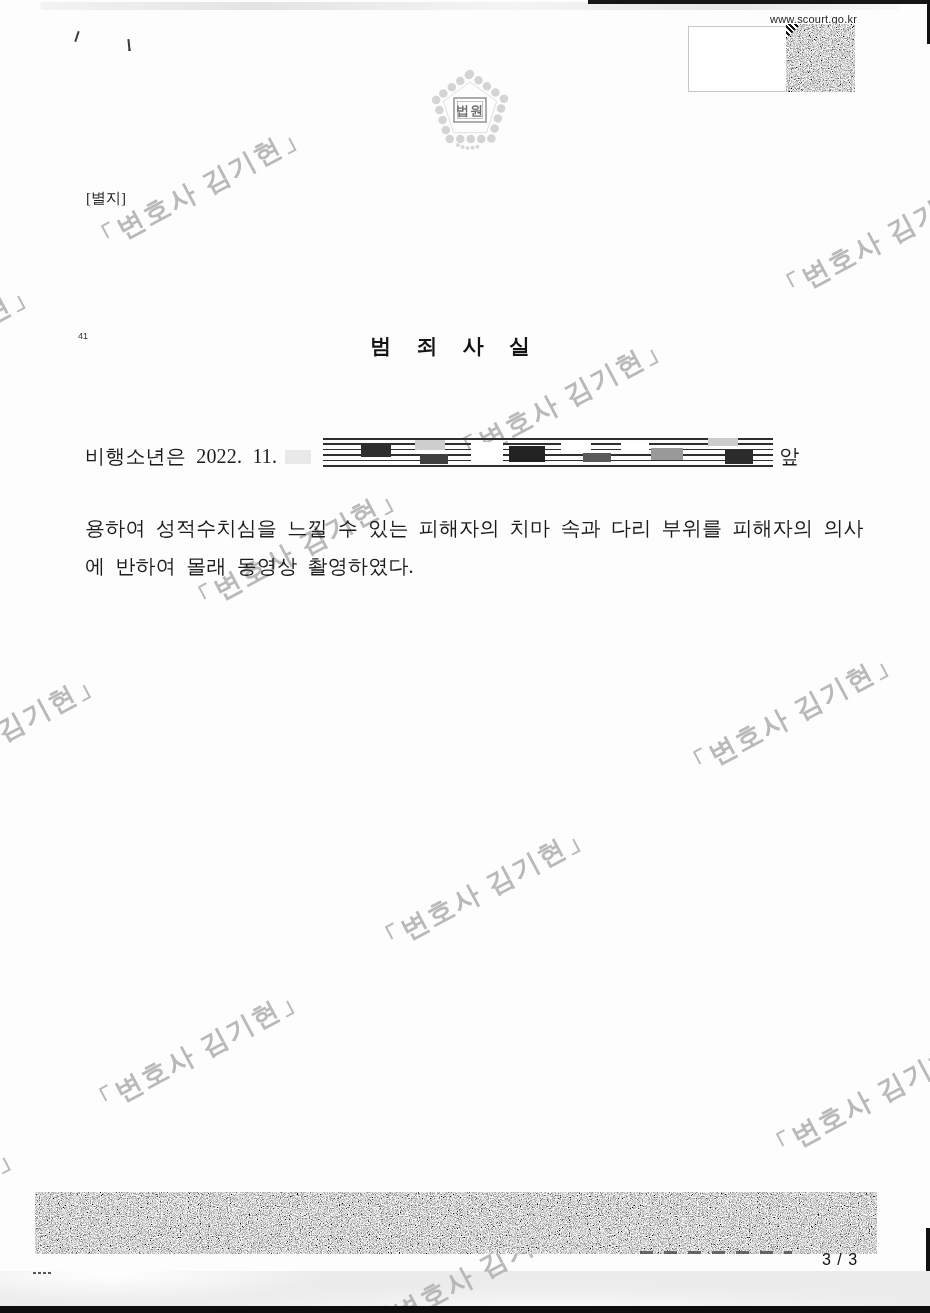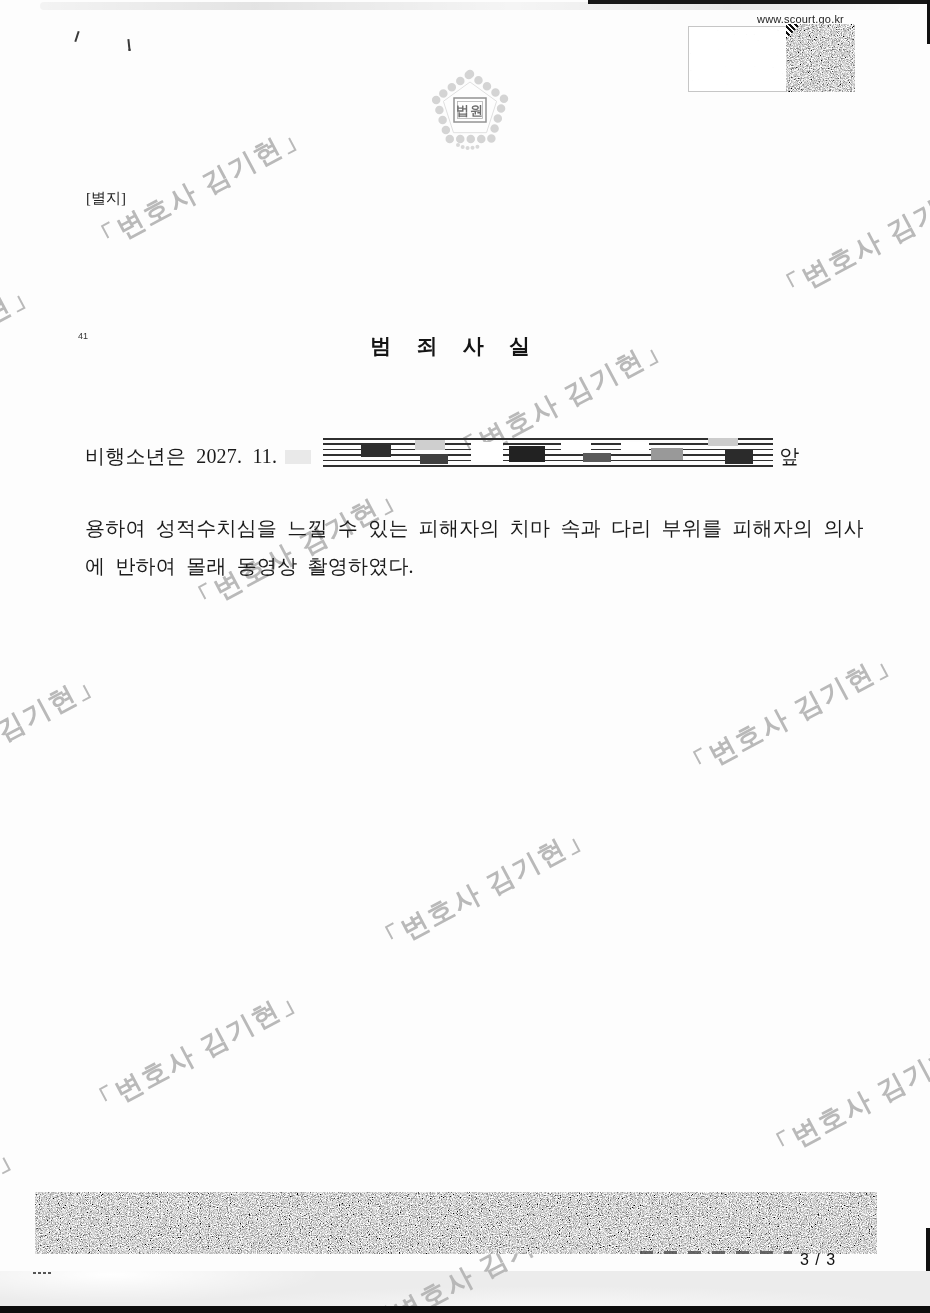--- a/index.html
+++ b/index.html
@@ -11,21 +11,21 @@
     background:linear-gradient(90deg,rgba(0,0,0,.04),rgba(0,0,0,.10) 25%,rgba(0,0,0,.03) 55%,rgba(0,0,0,.09) 80%,rgba(0,0,0,.02));
     border-radius:4px;}
   .topbar-right{position:absolute;left:588px;top:0;width:342px;height:4px;background:#161616;}
   .edge-right-top{position:absolute;right:0;top:0;width:3px;height:44px;background:#111;}
   .edge-right-bottom{position:absolute;right:0;top:1228px;width:4px;height:85px;background:#111;}
   .pen-mark1{position:absolute;left:76px;top:31px;width:2px;height:11px;background:#3a3a3a;transform:rotate(18deg);}
   .pen-mark2{position:absolute;left:128px;top:39px;width:2px;height:10px;background:#3a3a3a;transform:rotate(-6deg);border-bottom:2px solid #3a3a3a;}
   .margin-note{position:absolute;left:78px;top:331px;font-size:9px;color:#333;font-family:"Liberation Sans",sans-serif;}
 
   
-  .site-url{position:absolute;left:757px;top:13px;width:100px;
+  .site-url{position:absolute;left:757px;top:13px;width:100px;text-align:right;
     font:11px "Liberation Sans",sans-serif;color:#222;letter-spacing:.2px;}
   .scratch-left{position:absolute;left:688px;top:26px;width:97px;height:64px;background:#f7f7f7;
     border:1px solid #c6c6c6;border-right:none;overflow:hidden;}
   .scratch-left svg{display:block;}
   .scratch-right{position:absolute;left:786px;top:24px;width:69px;height:68px;overflow:hidden;}
   .hatch-tri{position:absolute;width:15px;height:15px;
     background:repeating-linear-gradient(45deg,#111 0 2px,#fff 2px 4px);
     clip-path:polygon(0 0,100% 0,0 100%);}
   .hatch-a{left:786px;top:24px;}
   .hatch-b{left:35px;top:1192px;width:20px;height:18px;}
@@ -51,21 +51,21 @@
   .blankbox{display:inline-block;width:26px;height:14px;background:#e9e9e9;vertical-align:-1px;margin:0 12px 0 8px;}
   .stripes{width:450px;height:30px;margin-right:6px;
     background:repeating-linear-gradient(180deg,#2f2f2f 0 1.6px,rgba(0,0,0,0) 1.6px 5.4px);}
 
   
   .noise-band{position:absolute;left:35px;top:1192px;width:842px;height:62px;z-index:3;overflow:hidden;}
   .ts-remnant{position:absolute;left:640px;top:1251px;width:152px;height:3px;z-index:4;opacity:.8;
     background:repeating-linear-gradient(90deg,#4a4a4a 0 13px,transparent 13px 24px);}
   .mini-dashes{position:absolute;left:33px;top:1272px;width:20px;height:2px;z-index:4;
     background:repeating-linear-gradient(90deg,#555 0 3px,transparent 3px 5px);}
-  .page-num{position:absolute;left:800px;top:1251px;width:80px;text-align:left;z-index:4;
+  .page-num{position:absolute;left:800px;top:1251px;width:80px;text-align:center;z-index:4;
     font:16px "Liberation Sans",sans-serif;color:#111;letter-spacing:1px;}
   .gray-strip{position:absolute;left:0;top:1271px;width:930px;height:36px;z-index:1;
     background:radial-gradient(ellipse 300px 40px at 12% 10%,#fff 0%,rgba(255,255,255,0) 70%),
                radial-gradient(ellipse 500px 30px at 60% 100%,#f7f7f7 0%,rgba(255,255,255,0) 70%),#ececec;}
   .bottom-bar{position:absolute;left:0;top:1306px;width:930px;height:7px;background:#0d0d0d;z-index:5;}
 </style>
 </head>
 <body>
 
 <div class="page">
@@ -125,21 +125,21 @@
     <rect x="39.5" y="33.5" width="25" height="17" fill="none" stroke="#a0a0a0" stroke-width="0.8"></rect>
     <text x="52" y="47" text-anchor="middle" font-size="13" font-weight="bold" fill="#4a4a4a" font-family="Liberation Serif,serif" letter-spacing="1">법원</text>
   </svg>
 
   <div class="attach">[별지]</div>
   <div class="doc-title">범 죄 사 실</div>
 
 
 
   <div class="bline" style="top:438px">
-    <span>비행소년은 2027. 11.</span><span class="blankbox"></span><span class="redact stripes">
+    <span>비행소년은 2022. 11.</span><span class="blankbox"></span><span class="redact stripes">
       <i style="left:38px;top:7px;width:30px;height:12px;background:#2e2e2e"></i>
       <i style="left:92px;top:2px;width:30px;height:10px;background:#cfcfcf"></i>
       <i style="left:97px;top:16px;width:28px;height:10px;background:#3f3f3f"></i>
       <i style="left:148px;top:4px;width:32px;height:20px;background:#ffffff"></i>
       <i style="left:186px;top:8px;width:36px;height:16px;background:#222222"></i>
       <i style="left:238px;top:2px;width:30px;height:12px;background:#ffffff"></i>
       <i style="left:260px;top:15px;width:28px;height:9px;background:#5a5a5a"></i>
       <i style="left:298px;top:4px;width:28px;height:10px;background:#ffffff"></i>
       <i style="left:328px;top:10px;width:32px;height:12px;background:#999999"></i>
       <i style="left:385px;top:0;width:30px;height:8px;background:#cccccc"></i>

